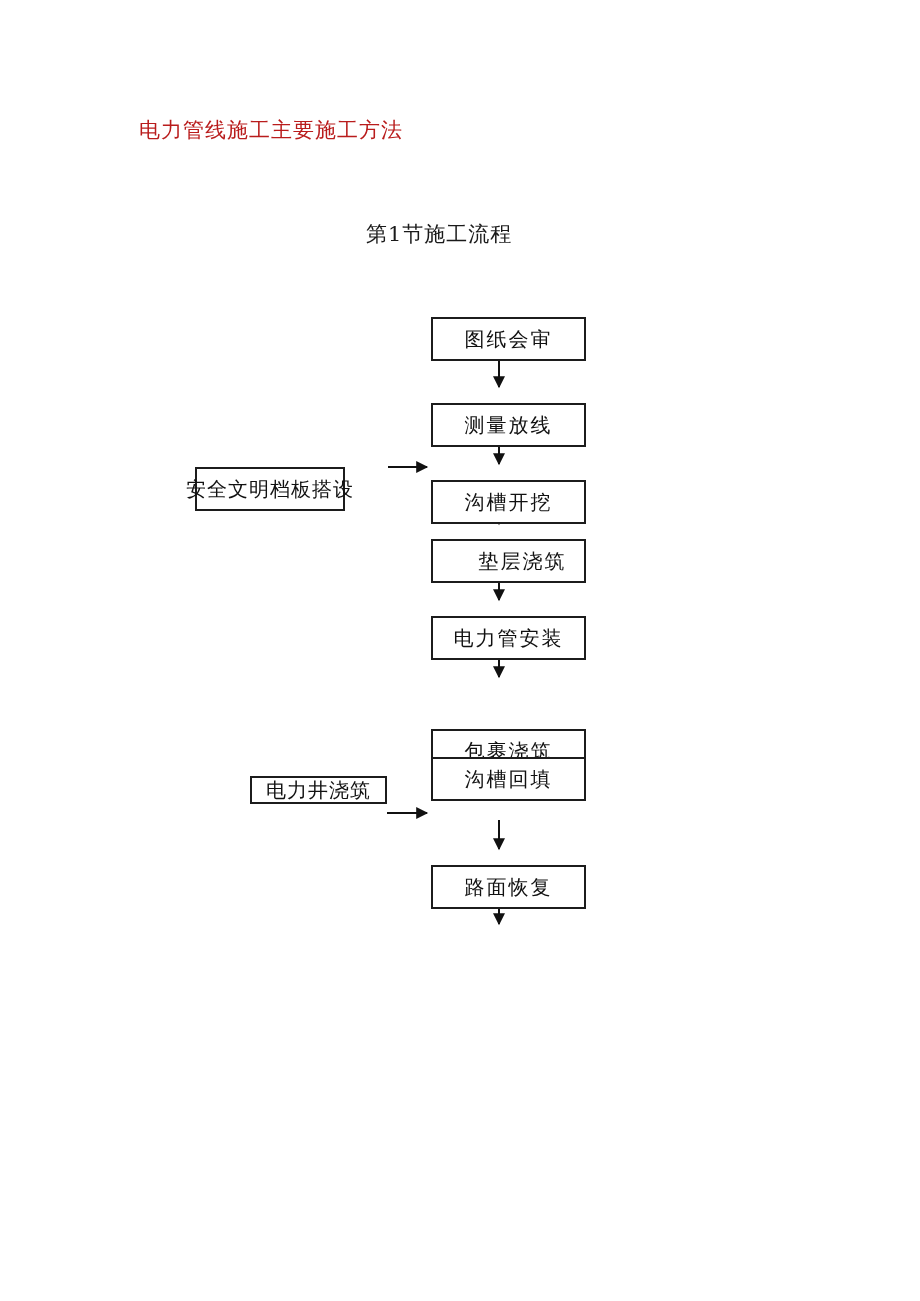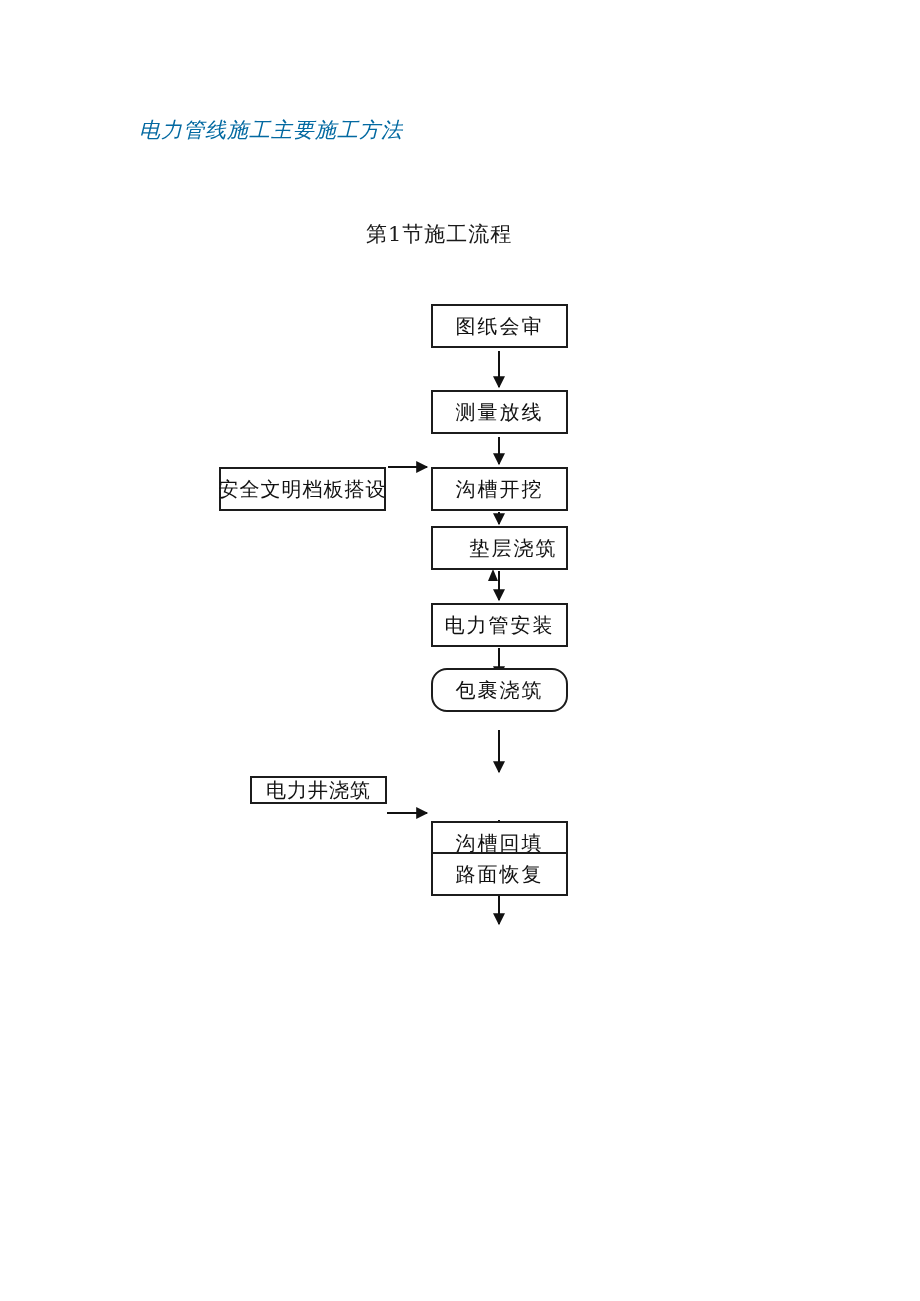--- a/index.html
+++ b/index.html
@@ -15,23 +15,22 @@
     font-family: "DejaVu Serif", "Liberation Serif", serif;
     color: #1a1a1a;
     overflow: hidden;
   }
   .doc-title {
     position: absolute;
     left: 139px;
     top: 116px;
     font-size: 21px;
     letter-spacing: 1px;
-    color: #0369a1;
+    color: #b91c1c;
     white-space: nowrap;
-    font-style: italic;
   }
   .section-heading {
     position: absolute;
     left: 366px;
     top: 220px;
     font-size: 21px;
     letter-spacing: 1px;
     color: #1a1a1a;
     white-space: nowrap;
   }
@@ -42,32 +41,32 @@
     display: flex;
     align-items: center;
     justify-content: center;
     font-size: 20px;
     letter-spacing: 2px;
     color: #111111;
     box-sizing: border-box;
     white-space: nowrap;
   }
   
-  .main-box { left: 431px; width: 137px; height: 44px; }
+  .main-box { left: 431px; width: 155px; height: 44px; margin-top: 13px; }
   .pos-n0 { top: 304px; }
   .pos-n1 { top: 390px; }
   .pos-n2 { top: 467px; }
   .pos-n3 { top: 526px; padding-left: 28px; }
   .pos-n4 { top: 603px; }
-  .pos-n5 { top: 668px; border-radius: 16px; }
-  .pos-n6 { top: 821px; }
+  .pos-n5 { top: 716px; }
+  .pos-n6 { top: 744px; }
   .pos-n7 { top: 852px; }
   .pos-n8 { top: 928px; }
   
-  .pos-s0 { left: 219px; top: 467px; width: 167px; height: 44px; letter-spacing: 1px; align-items: center; }
+  .pos-s0 { left: 195px; top: 467px; width: 150px; height: 44px; letter-spacing: 1px; align-items: center; }
   .pos-s1 { left: 250px; top: 776px; width: 137px; height: 28px; letter-spacing: 1px; }
   .connector-layer {
     position: absolute;
     left: 0;
     top: 0;
     width: 920px;
     height: 1301px;
     pointer-events: none;
   }
 </style>

